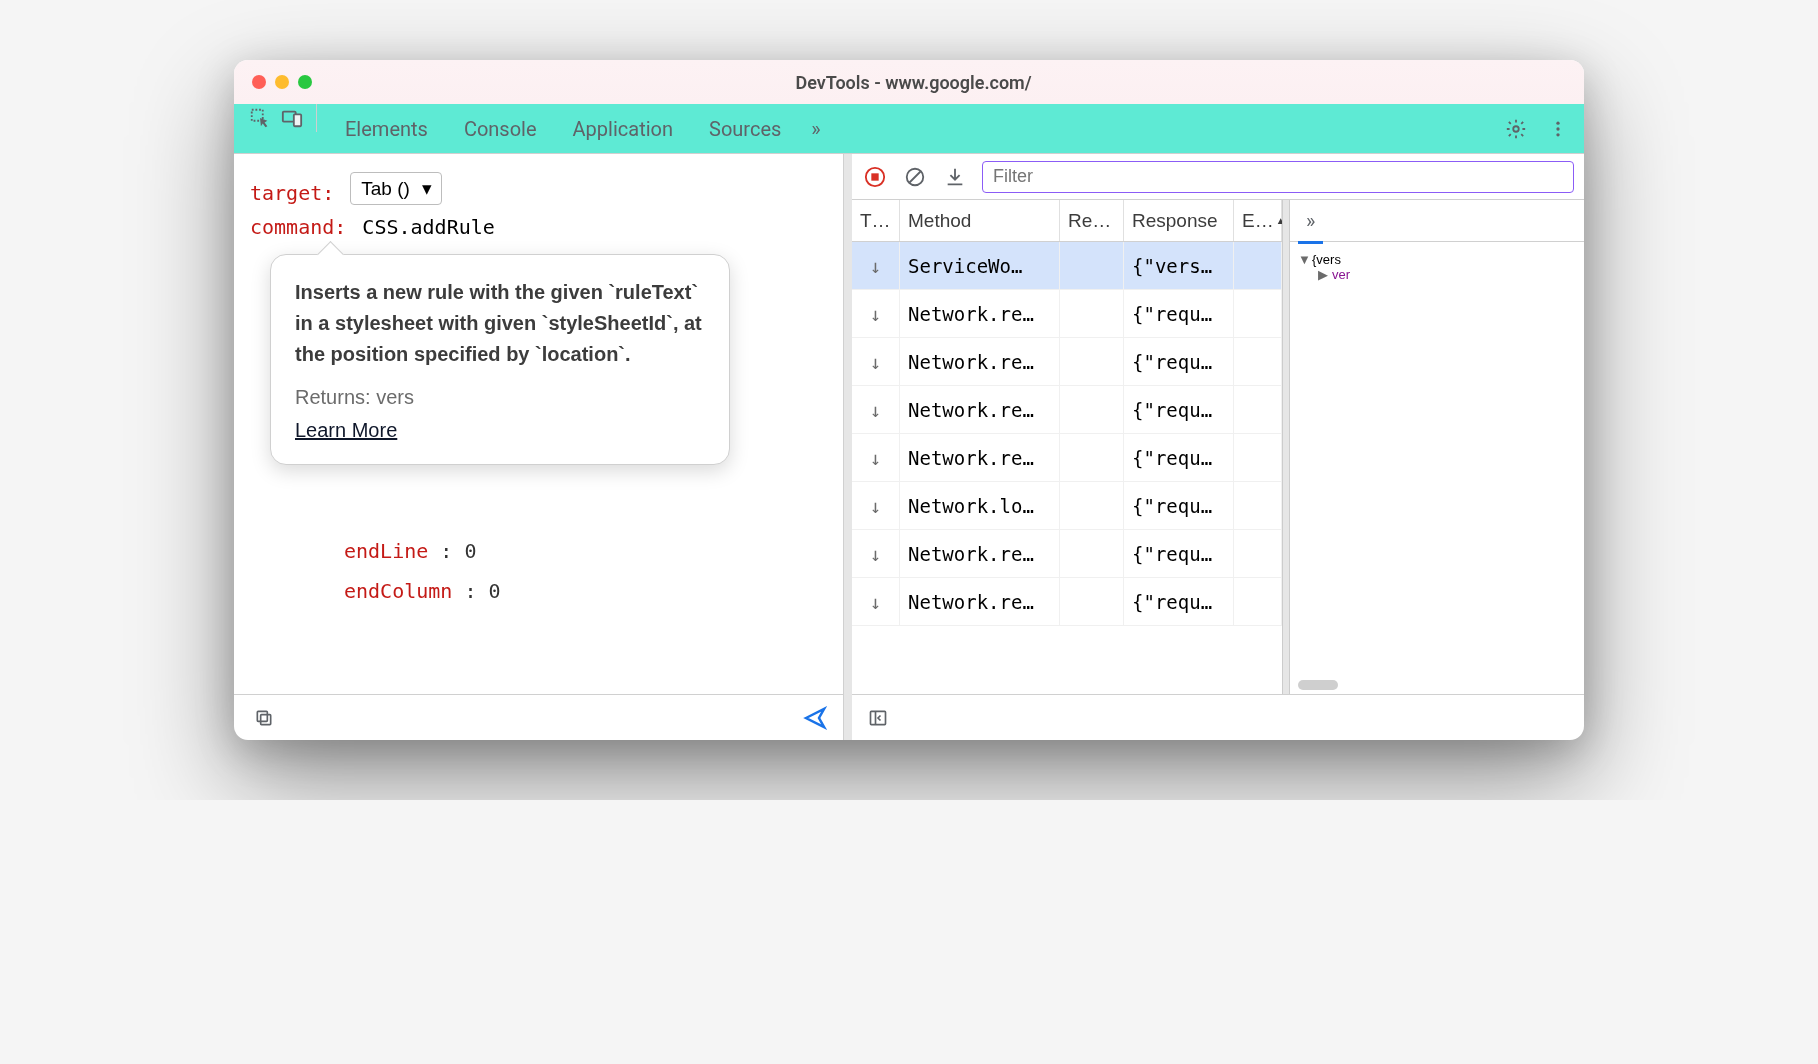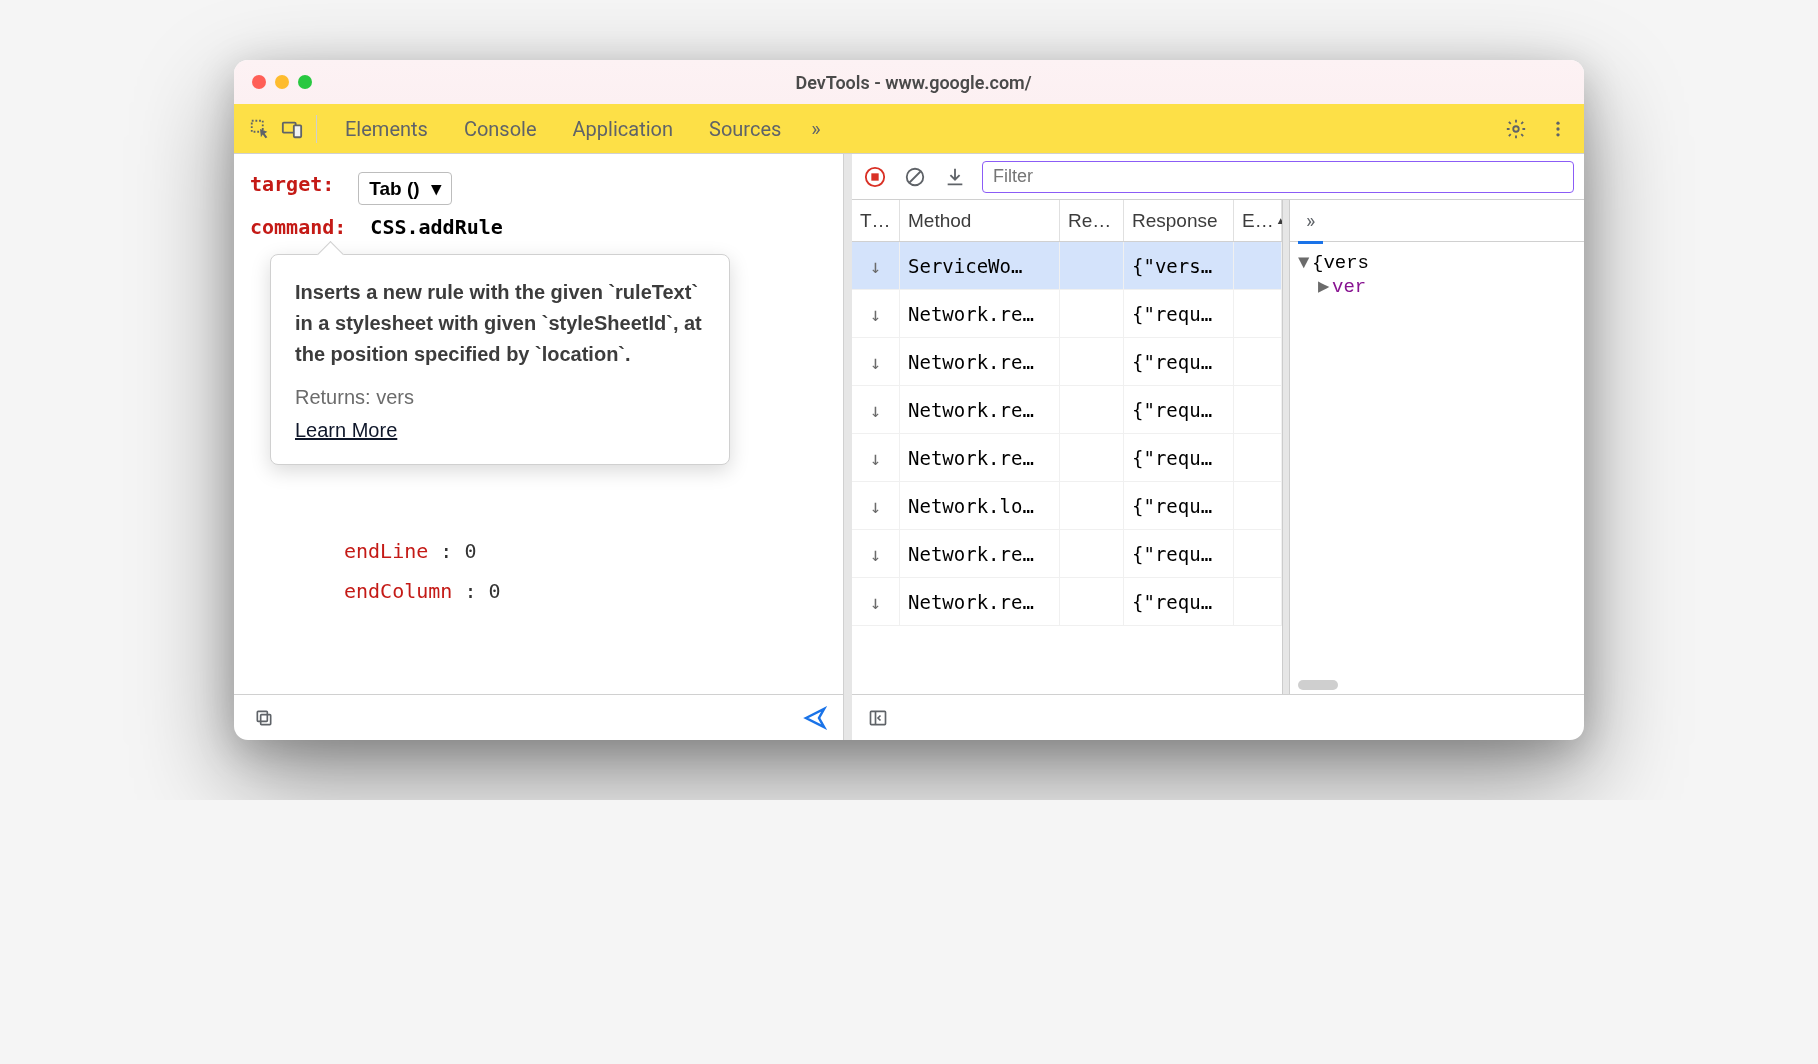--- a/index.html
+++ b/index.html
@@ -44,24 +44,23 @@
   position: absolute;
   left: 9px; right: 0;
   text-align: center;
   font-size: 18px;
   font-weight: 600;
   color: #4a4a4a;
   pointer-events: none;
 }
 .toolbar {
   height: 50px;
-  background: #fde047;
+  background: #5eead4;
   border-bottom: 1px solid #d0d0d0;
   display: flex;
-  align-items: center;
   padding: 0 12px;
   gap: 4px;
   flex-shrink: 0;
 }
 .tb-icon {
   width: 28px; height: 28px;
   display:flex; align-items:center; justify-content:center;
   color: #5f6368;
 }
 .tb-divider { width:1px; height:28px; background:#cfcfcf; margin:0 6px; }
@@ -105,40 +104,40 @@
   font-family: "SF Mono", Menlo, Consolas, monospace;
 }
 .left-body {
   flex:1;
   padding: 18px 16px;
   position: relative;
 }
 .param-row {
   font-size: 20px;
   margin-bottom: 10px;
-  display:flex; align-items:flex-start; gap:24px;font-weight:bold;
+  display:flex; align-items:flex-end; gap:16px;
 }
 .param-key { color: #c41a16; }
 .select-box {
   border:1px solid #bdbdbd;
   border-radius:4px;
   padding:4px 10px;
   font-size:19px;
   font-family: -apple-system, sans-serif;
   display:inline-flex; align-items:center; gap:12px;
   cursor:pointer;
 }
 .popup {
   position:absolute;
   top: 100px;
   left: 36px;
   width: 460px;
   background:#fff;
   border:1px solid #d0d0d0;
-  border-radius:8px;
+  border-radius:16px;
   box-shadow: 0 6px 20px rgba(0,0,0,0.15);
   padding: 22px 24px;
   font-family: -apple-system, sans-serif;
 }
 .popup::before {
   content:"";
   position:absolute;
   top:-10px; left:50px;
   width:18px; height:18px;
   background:#fff;
@@ -234,22 +233,22 @@
   font-size:20px;
   gap:4px;
 }
 .detail-tabs .dchev { color:#5f6368; padding:0 6px; cursor:pointer; position:relative;}
 .detail-tabs .dchev.active::after {
   content:""; position:absolute; left:-2px; right:-2px; bottom:-11px; height:3px; background:#1a73e8;
 }
 .detail-body {
   flex:1;
   padding:10px 8px;
-  font-family: Liberation Mono, monospace;
-  font-size:19px;
+  font-family: Liberation Sans, sans-serif;
+  font-size:13px;
   overflow:hidden;
 }
 .tree-line { white-space:nowrap; }
 .tree-line .arrow { display:inline-block; width:14px; color:#6b6b6b; }
 .tree-line.child { padding-left:20px; }
 .tree-line .key { color:#881391; }
 .right-footer {
   height:46px;
   border-top:1px solid #d0d0d0;
   display:flex; align-items:center;

